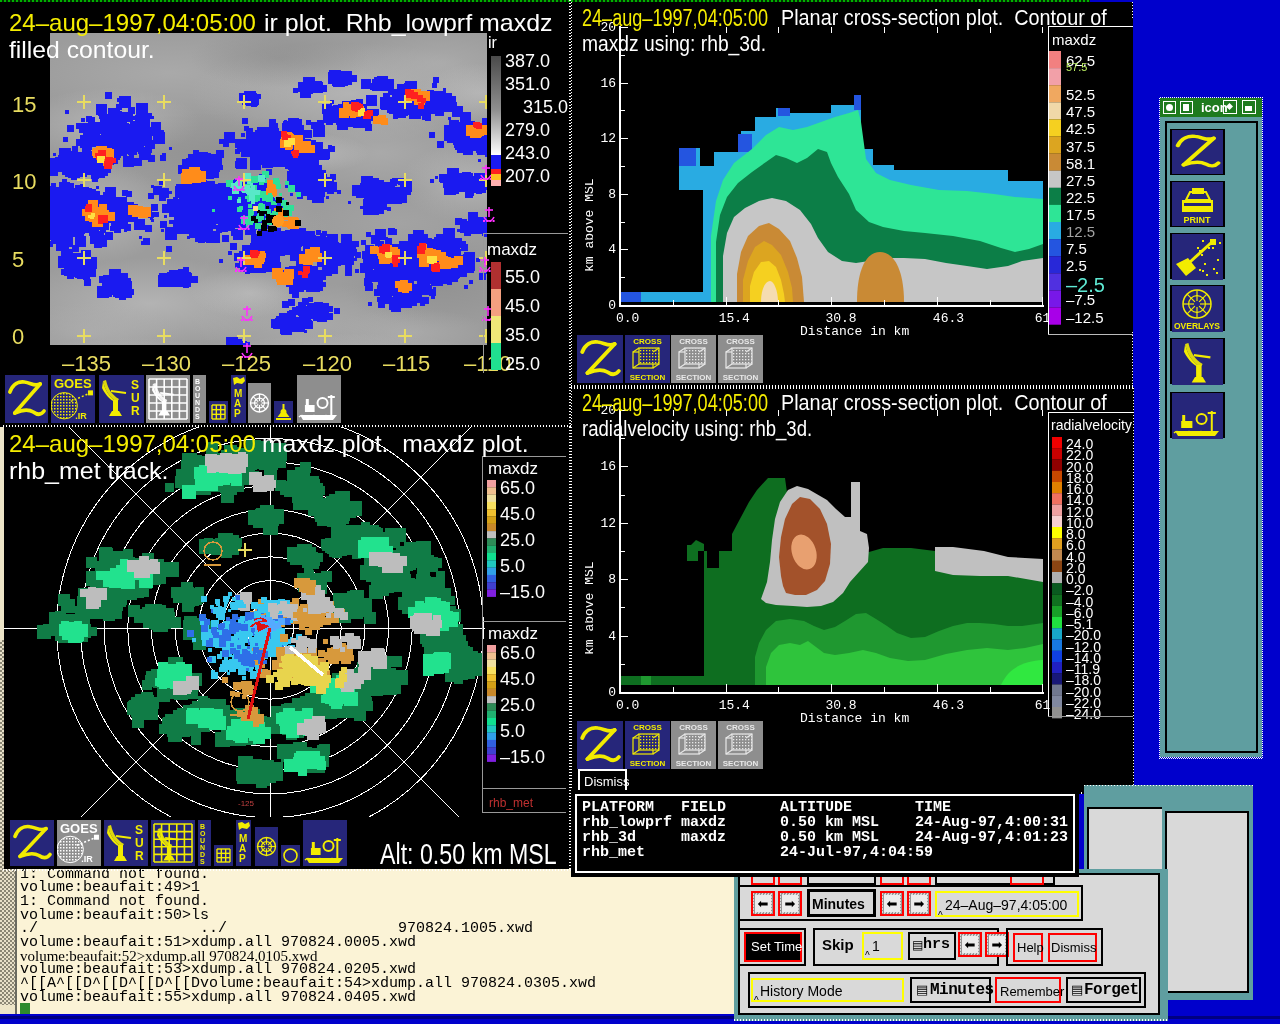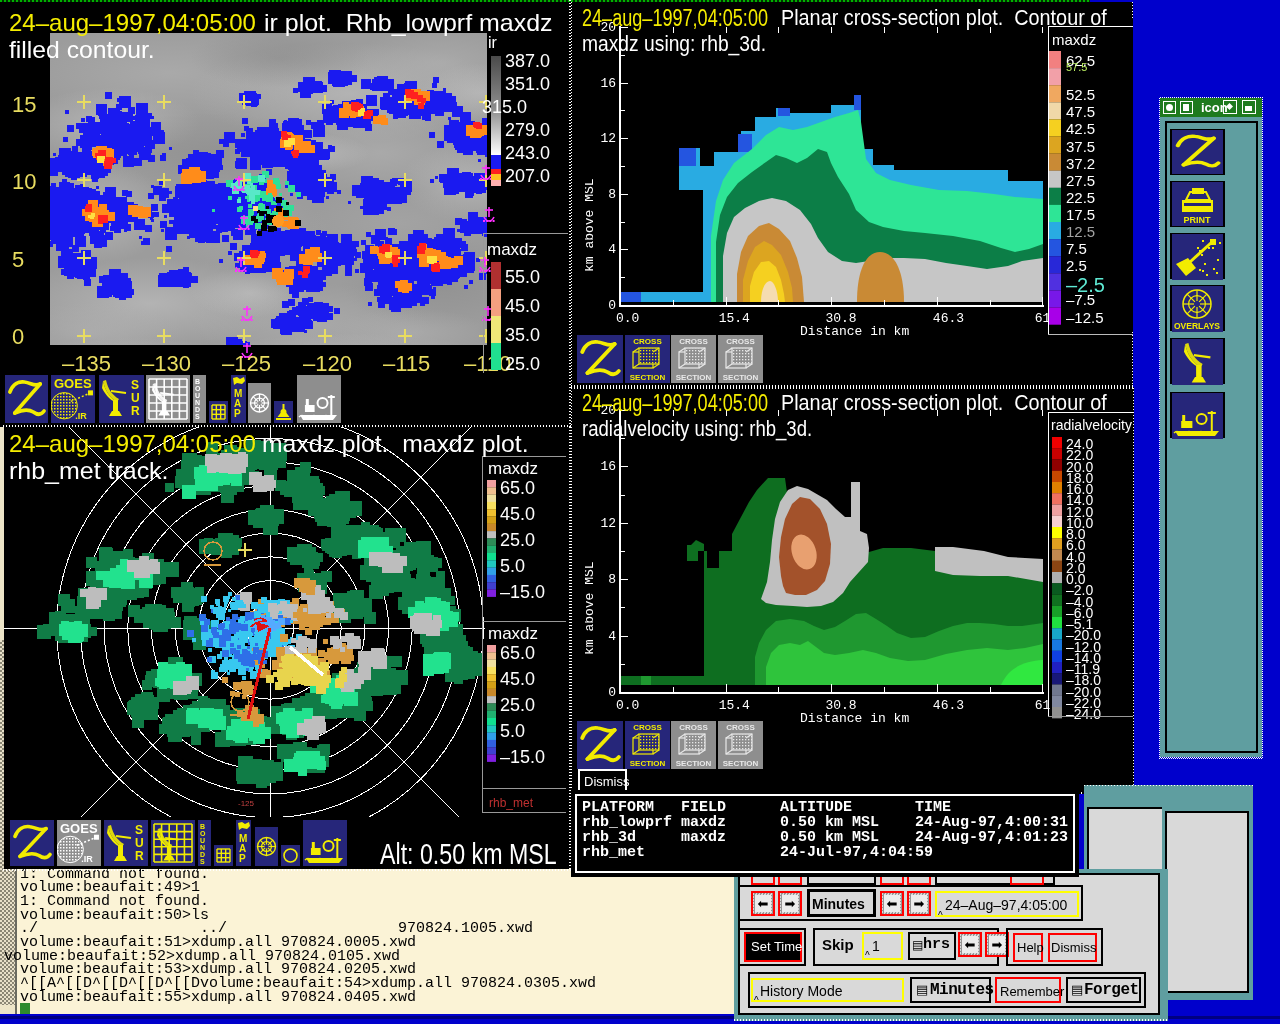--- a/index.html
+++ b/index.html
@@ -361,21 +361,21 @@
       </linearGradient>
     </defs>
     <rect x="0" y="0" width="10" height="99" fill="url(#irg)"></rect>
     <rect x="0" y="99" width="10" height="14" fill="#1A1AF0"></rect>
     <rect x="0" y="113" width="10" height="5" fill="#FF2020"></rect>
     <rect x="0" y="118" width="10" height="6" fill="#FFC020"></rect>
     <rect x="0" y="124" width="10" height="6" fill="#FFB0B0"></rect>
   </svg>
 <div class="" style="position:absolute;z-index:10;left:505px;top:51px;white-space:pre;color:#fff;font-size:18px">387.0</div>
 <div class="" style="position:absolute;z-index:10;left:505px;top:74px;white-space:pre;color:#fff;font-size:18px">351.0</div>
-<div class="" style="position:absolute;z-index:10;left:482px;top:97px;white-space:pre;color:#fff;font-size:18px">315.0</div>
+<div class="" style="position:absolute;z-index:10;left:523px;top:97px;white-space:pre;color:#fff;font-size:18px">315.0</div>
 <div class="" style="position:absolute;z-index:10;left:505px;top:120px;white-space:pre;color:#fff;font-size:18px">279.0</div>
 <div class="" style="position:absolute;z-index:10;left:505px;top:143px;white-space:pre;color:#fff;font-size:18px">243.0</div>
 <div class="" style="position:absolute;z-index:10;left:505px;top:166px;white-space:pre;color:#fff;font-size:18px">207.0</div>
 <div class="" style="position:absolute;z-index:10;left:483px;top:233px;width:85px;height:1px;background:#999"></div>
 <div class="" style="position:absolute;z-index:10;left:483px;top:233px;width:1px;height:140px;background:#999"></div>
 <div class="" style="position:absolute;z-index:10;left:487px;top:240px;white-space:pre;color:#fff;font-size:17px">maxdz</div>
 <svg style="position:absolute;z-index:10;left:491px;top:262px" width="10" height="108" viewBox="0 0 10 108">
     <rect x="0" y="0" width="10" height="27" fill="#B03030"></rect>
     <rect x="0" y="27" width="10" height="27" fill="#F4A080"></rect>
     <rect x="0" y="54" width="10" height="27" fill="#F0E878"></rect>
@@ -883,21 +883,21 @@
     <rect x="0" y="222.3" width="12" height="17.2" fill="#5030E0"></rect>
     <rect x="0" y="239.4" width="12" height="17.2" fill="#7818E8"></rect>
     <rect x="0" y="256.5" width="12" height="17.2" fill="#A800E8"></rect>
   </svg>
 <div class="" style="position:absolute;z-index:10;left:1066px;top:52.0px;white-space:pre;color:#fff;font-size:15px">62.5</div>
 <div class="" style="position:absolute;z-index:10;left:1066px;top:61px;white-space:pre;color:#bef264;font-size:11px">57.5</div>
 <div class="" style="position:absolute;z-index:10;left:1066px;top:86.2px;white-space:pre;color:#fff;font-size:15px">52.5</div>
 <div class="" style="position:absolute;z-index:10;left:1066px;top:103.30000000000001px;white-space:pre;color:#fff;font-size:15px">47.5</div>
 <div class="" style="position:absolute;z-index:10;left:1066px;top:120.4px;white-space:pre;color:#fff;font-size:15px">42.5</div>
 <div class="" style="position:absolute;z-index:10;left:1066px;top:137.5px;white-space:pre;color:#fff;font-size:15px">37.5</div>
-<div class="" style="position:absolute;z-index:10;left:1066px;top:154.60000000000002px;white-space:pre;color:#fff;font-size:15px">37.2</div>
+<div class="" style="position:absolute;z-index:10;left:1066px;top:154.60000000000002px;white-space:pre;color:#fff;font-size:15px">58.1</div>
 <div class="" style="position:absolute;z-index:10;left:1066px;top:171.70000000000002px;white-space:pre;color:#fff;font-size:15px">27.5</div>
 <div class="" style="position:absolute;z-index:10;left:1066px;top:188.8px;white-space:pre;color:#fff;font-size:15px">22.5</div>
 <div class="" style="position:absolute;z-index:10;left:1066px;top:205.9px;white-space:pre;color:#fff;font-size:15px">17.5</div>
 <div class="" style="position:absolute;z-index:10;left:1066px;top:223.0px;white-space:pre;color:#a3a3a3;font-size:15px">12.5</div>
 <div class="" style="position:absolute;z-index:10;left:1066px;top:240.10000000000002px;white-space:pre;color:#fff;font-size:15px">7.5</div>
 <div class="" style="position:absolute;z-index:10;left:1066px;top:257.20000000000005px;white-space:pre;color:#fff;font-size:15px">2.5</div>
 <div class="" style="position:absolute;z-index:10;left:1066px;top:274.3px;white-space:pre;color:#5eead4;font-size:20px">–2.5</div>
 <div class="" style="position:absolute;z-index:10;left:1066px;top:291.40000000000003px;white-space:pre;color:#fff;font-size:15px">–7.5</div>
 <div class="" style="position:absolute;z-index:10;left:1066px;top:308.5px;white-space:pre;color:#fff;font-size:15px">–12.5</div>
 <div class="" style="position:absolute;z-index:10;left:1048px;top:334px;width:85px;height:1px;background:#BBB"></div>
@@ -1158,21 +1158,21 @@
 <div class="" style="position:absolute;z-index:5;left:0px;top:420px;width:741px;height:595px;background:#FBF3D6"></div>
 <div class="" style="position:absolute;z-index:5;left:0px;top:420px;width:16px;height:595px;background:#EDE5C8"></div>
 <div class="" style="position:absolute;z-index:5;left:0px;top:640px;width:15px;height:365px;background:repeating-conic-gradient(#8A8674 0% 25%, #E8E0C8 0% 50%) 0 0/4px 4px"></div>
 <div class="" style="position:absolute;z-index:5;left:15px;top:420px;width:2px;height:595px;background:#6a6a60"></div>
 <div class="" style="position:absolute;z-index:5;left:20px;top:867.5px;white-space:pre;color:#000;font-size:15px;line-height:13px;font-family:Liberation Mono,monospace">1: Command not found.</div>
 <div class="" style="position:absolute;z-index:5;left:20px;top:881.2px;white-space:pre;color:#000;font-size:15px;line-height:13px;font-family:Liberation Mono,monospace">volume:beaufait:49&gt;1</div>
 <div class="" style="position:absolute;z-index:5;left:20px;top:894.9px;white-space:pre;color:#000;font-size:15px;line-height:13px;font-family:Liberation Mono,monospace">1: Command not found.</div>
 <div class="" style="position:absolute;z-index:5;left:20px;top:908.6px;white-space:pre;color:#000;font-size:15px;line-height:13px;font-family:Liberation Mono,monospace">volume:beaufait:50&gt;ls</div>
 <div class="" style="position:absolute;z-index:5;left:20px;top:922.3px;white-space:pre;color:#000;font-size:15px;line-height:13px;font-family:Liberation Mono,monospace">./                  ../                   970824.1005.xwd</div>
 <div class="" style="position:absolute;z-index:5;left:20px;top:936.0px;white-space:pre;color:#000;font-size:15px;line-height:13px;font-family:Liberation Mono,monospace">volume:beaufait:51&gt;xdump.all 970824.0005.xwd</div>
-<div class="" style="position:absolute;z-index:5;left:4px;top:949.7px;white-space:pre;color:#000;font-size:15px;line-height:13px;font-family:Liberation Mono, monospace">volume:beaufait:52&gt;xdump.all 970824.0105.xwd</div>
+<div class="" style="position:absolute;z-index:5;left:20px;top:949.7px;white-space:pre;color:#000;font-size:15px;line-height:13px;font-family:Liberation Serif, serif">volume:beaufait:52&gt;xdump.all 970824.0105.xwd</div>
 <div class="" style="position:absolute;z-index:5;left:20px;top:963.4px;white-space:pre;color:#000;font-size:15px;line-height:13px;font-family:Liberation Mono,monospace">volume:beaufait:53&gt;xdump.all 970824.0205.xwd</div>
 <div class="" style="position:absolute;z-index:5;left:20px;top:977.1px;white-space:pre;color:#000;font-size:15px;line-height:13px;font-family:Liberation Mono,monospace">^[[A^[[D^[[D^[[D^[[Dvolume:beaufait:54&gt;xdump.all 970824.0305.xwd</div>
 <div class="" style="position:absolute;z-index:5;left:20px;top:990.8px;white-space:pre;color:#000;font-size:15px;line-height:13px;font-family:Liberation Mono,monospace">volume:beaufait:55&gt;xdump.all 970824.0405.xwd</div>
 <div class="" style="position:absolute;z-index:5;left:20px;top:1003px;width:10px;height:13px;background:#2E8B2E"></div>
 <div class="" style="position:absolute;z-index:5;left:0px;top:1014px;width:1280px;height:10px;background:#0000CC"></div>
 <div class="" style="position:absolute;z-index:5;left:0px;top:1016px;width:1280px;height:3px;background:#000080"></div>
 <div class="" style="position:absolute;z-index:30;left:571px;top:790px;width:508px;height:87px;background:#000"></div>
 <div class="" style="position:absolute;z-index:30;left:575px;top:794px;width:500px;height:79px;border:2px solid #fff"></div>
 <div class="" style="position:absolute;z-index:30;left:582px;top:799px;white-space:pre;color:#fff;font-size:15px;font-weight:bold;font-family:Liberation Mono,monospace">PLATFORM   FIELD      ALTITUDE       TIME</div>
 <div class="" style="position:absolute;z-index:30;left:582px;top:814px;white-space:pre;color:#fff;font-size:15px;font-weight:bold;font-family:Liberation Mono,monospace">rhb_lowprf maxdz      0.50 km MSL    24-Aug-97,4:00:31</div>

